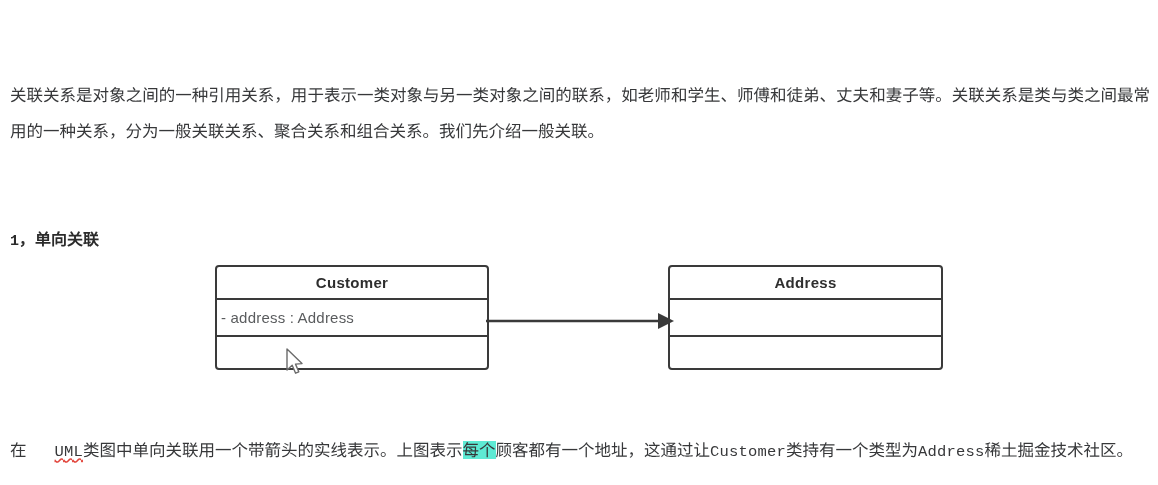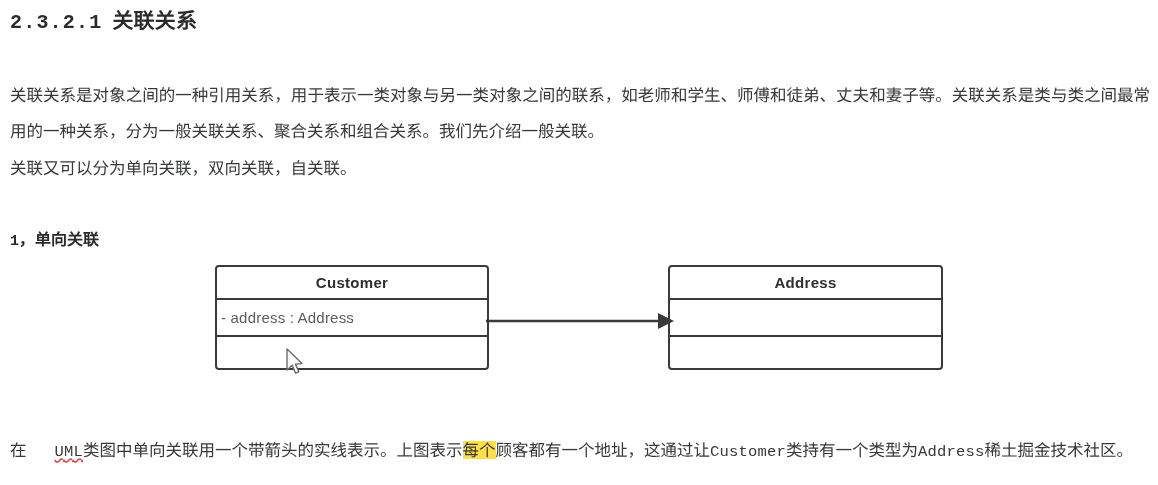--- a/index.html
+++ b/index.html
@@ -82,21 +82,21 @@
     letter-spacing: 0.2px;
     color: #37383a;
   }
   .spell-error {
     text-decoration: underline wavy #e2453c;
     text-decoration-skip-ink: none;
     text-underline-offset: 2px;
     margin-left: 28px;
   }
   .selected-text {
-    background: #fde047;
+    background: #5eead4;
   }
 
   
   .uml-canvas {
     position: absolute;
     left: 0;
     top: 255;
     width: 1158px;
     height: 130px;
   }
@@ -173,27 +173,23 @@
     color: #c9c9c9;
     letter-spacing: 1px;
     white-space: nowrap;
   }
 </style>
 </head>
 <body>
 
 <div class="page">
 
-  <div class="h-section">
-    <span class="num">2.3.2.1</span><span class="title">关联关系</span>
-  </div>
 
   <p class="para" id="para-intro">关联关系是对象之间的一种引用关系，用于表示一类对象与另一类对象之间的联系，如老师和学生、师傅和徒弟、丈夫和妻子等。关联关系是类与类之间最常用的一种关系，分为一般关联关系、聚合关系和组合关系。我们先介绍一般关联。</p>
 
-  <p class="para" id="para-kinds">关联又可以分为单向关联，双向关联，自关联。</p>
 
   <div class="h-sub">
     <span class="num">1</span><span>，</span><span>单向关联</span>
   </div>
 
   <div class="uml-canvas">
 
     <div class="uml-box" id="box-customer">
       <div class="compartment uml-title c-title">Customer</div>
       <div class="compartment uml-attr c-mid">- address : Address</div>

